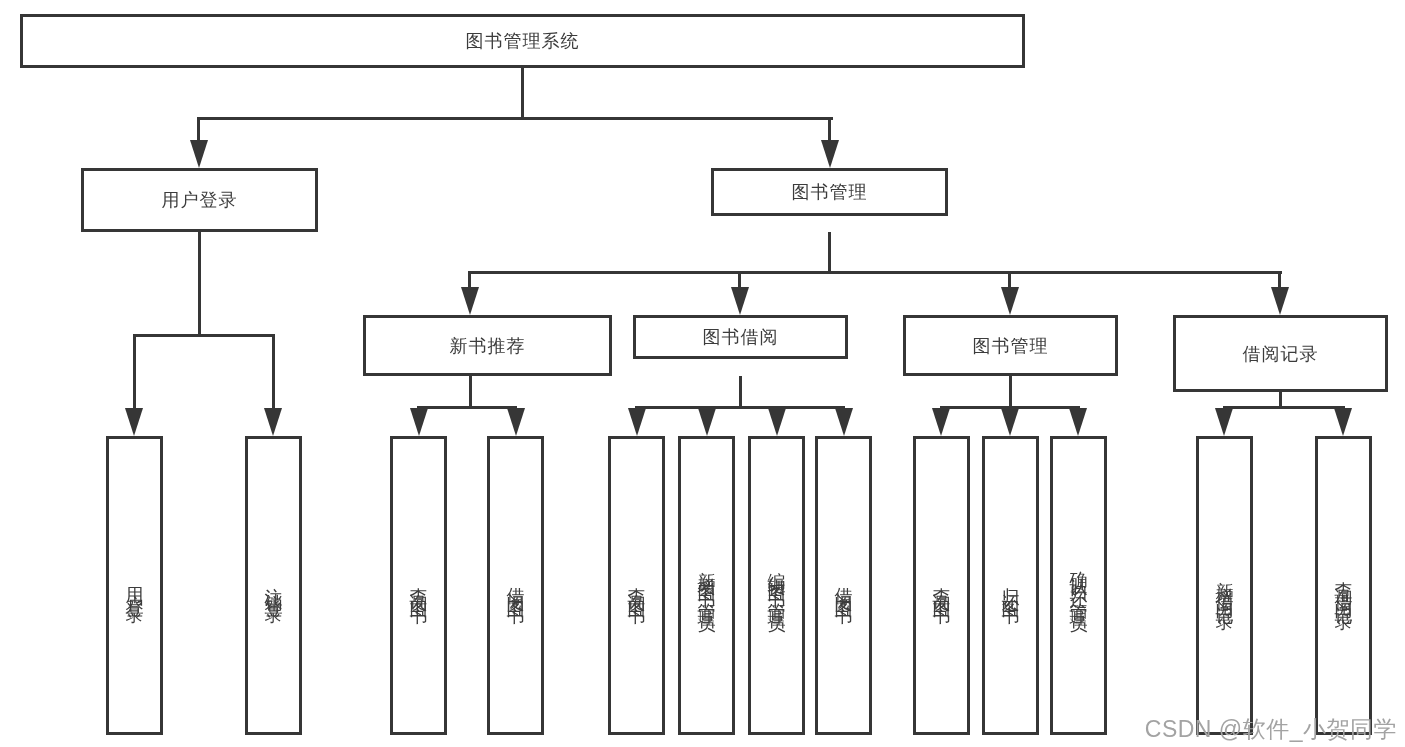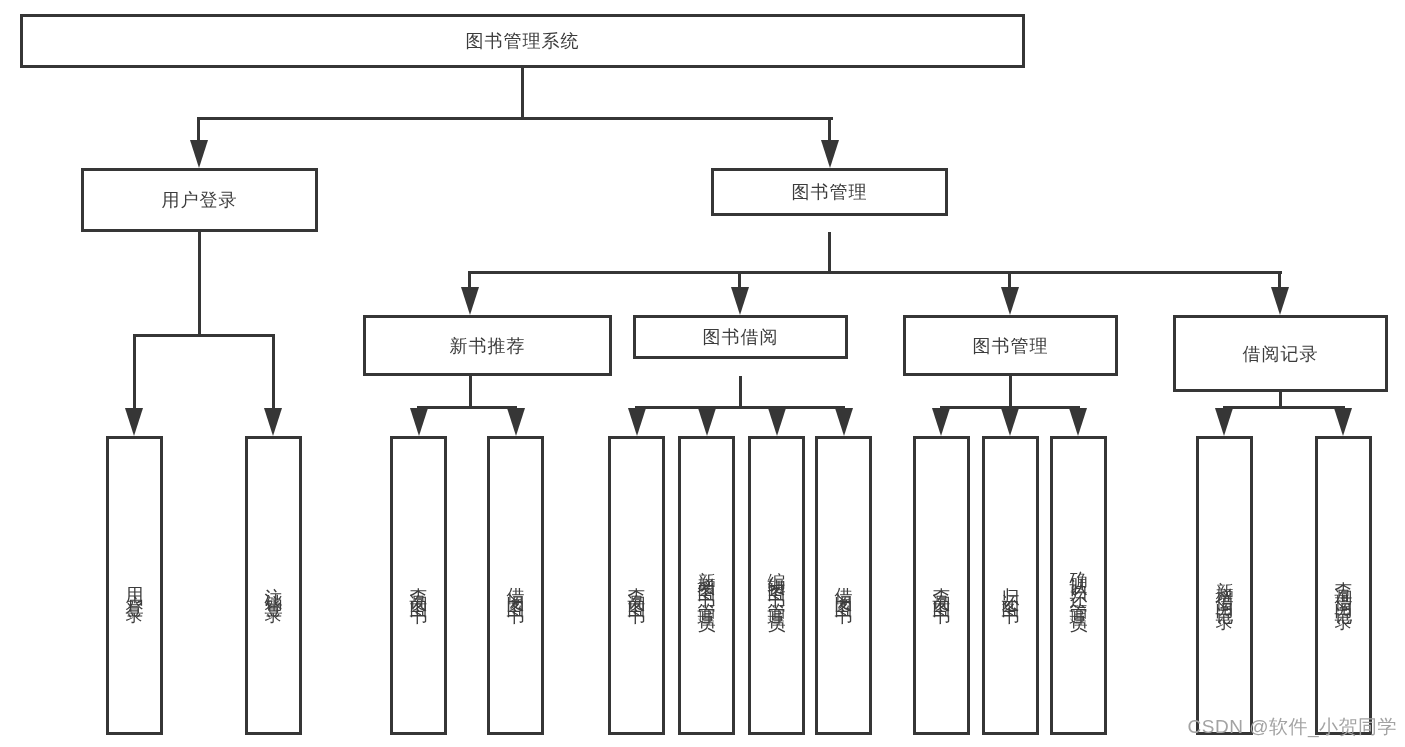--- a/index.html
+++ b/index.html
@@ -24,21 +24,21 @@
     letter-spacing:0.35em;line-height:1;
   }
   .cl{position:absolute;background:var(--line);z-index:0;}
   .arrow{
     position:absolute;width:0;height:0;z-index:0;
     border-left:9px solid transparent;border-right:9px solid transparent;
     border-top:28px solid var(--line);
   }
   .watermark{
     position:absolute;right:8px;top:714px;color:var(--wm);
-    font-size:19px;letter-spacing:0.5px;z-index:3;white-space:nowrap;
+    font-size:23px;letter-spacing:0.5px;z-index:3;white-space:nowrap;
   }
 </style>
 </head>
 <body>
 
 <div class="stage">
 
   <div id="connectors">
       <div class="cl" style="left: 521px; top: 68px; width: 3px; height: 50px;"></div>
       <div class="cl" style="left: 197px; top: 117px; width: 636px; height: 3px;"></div>

